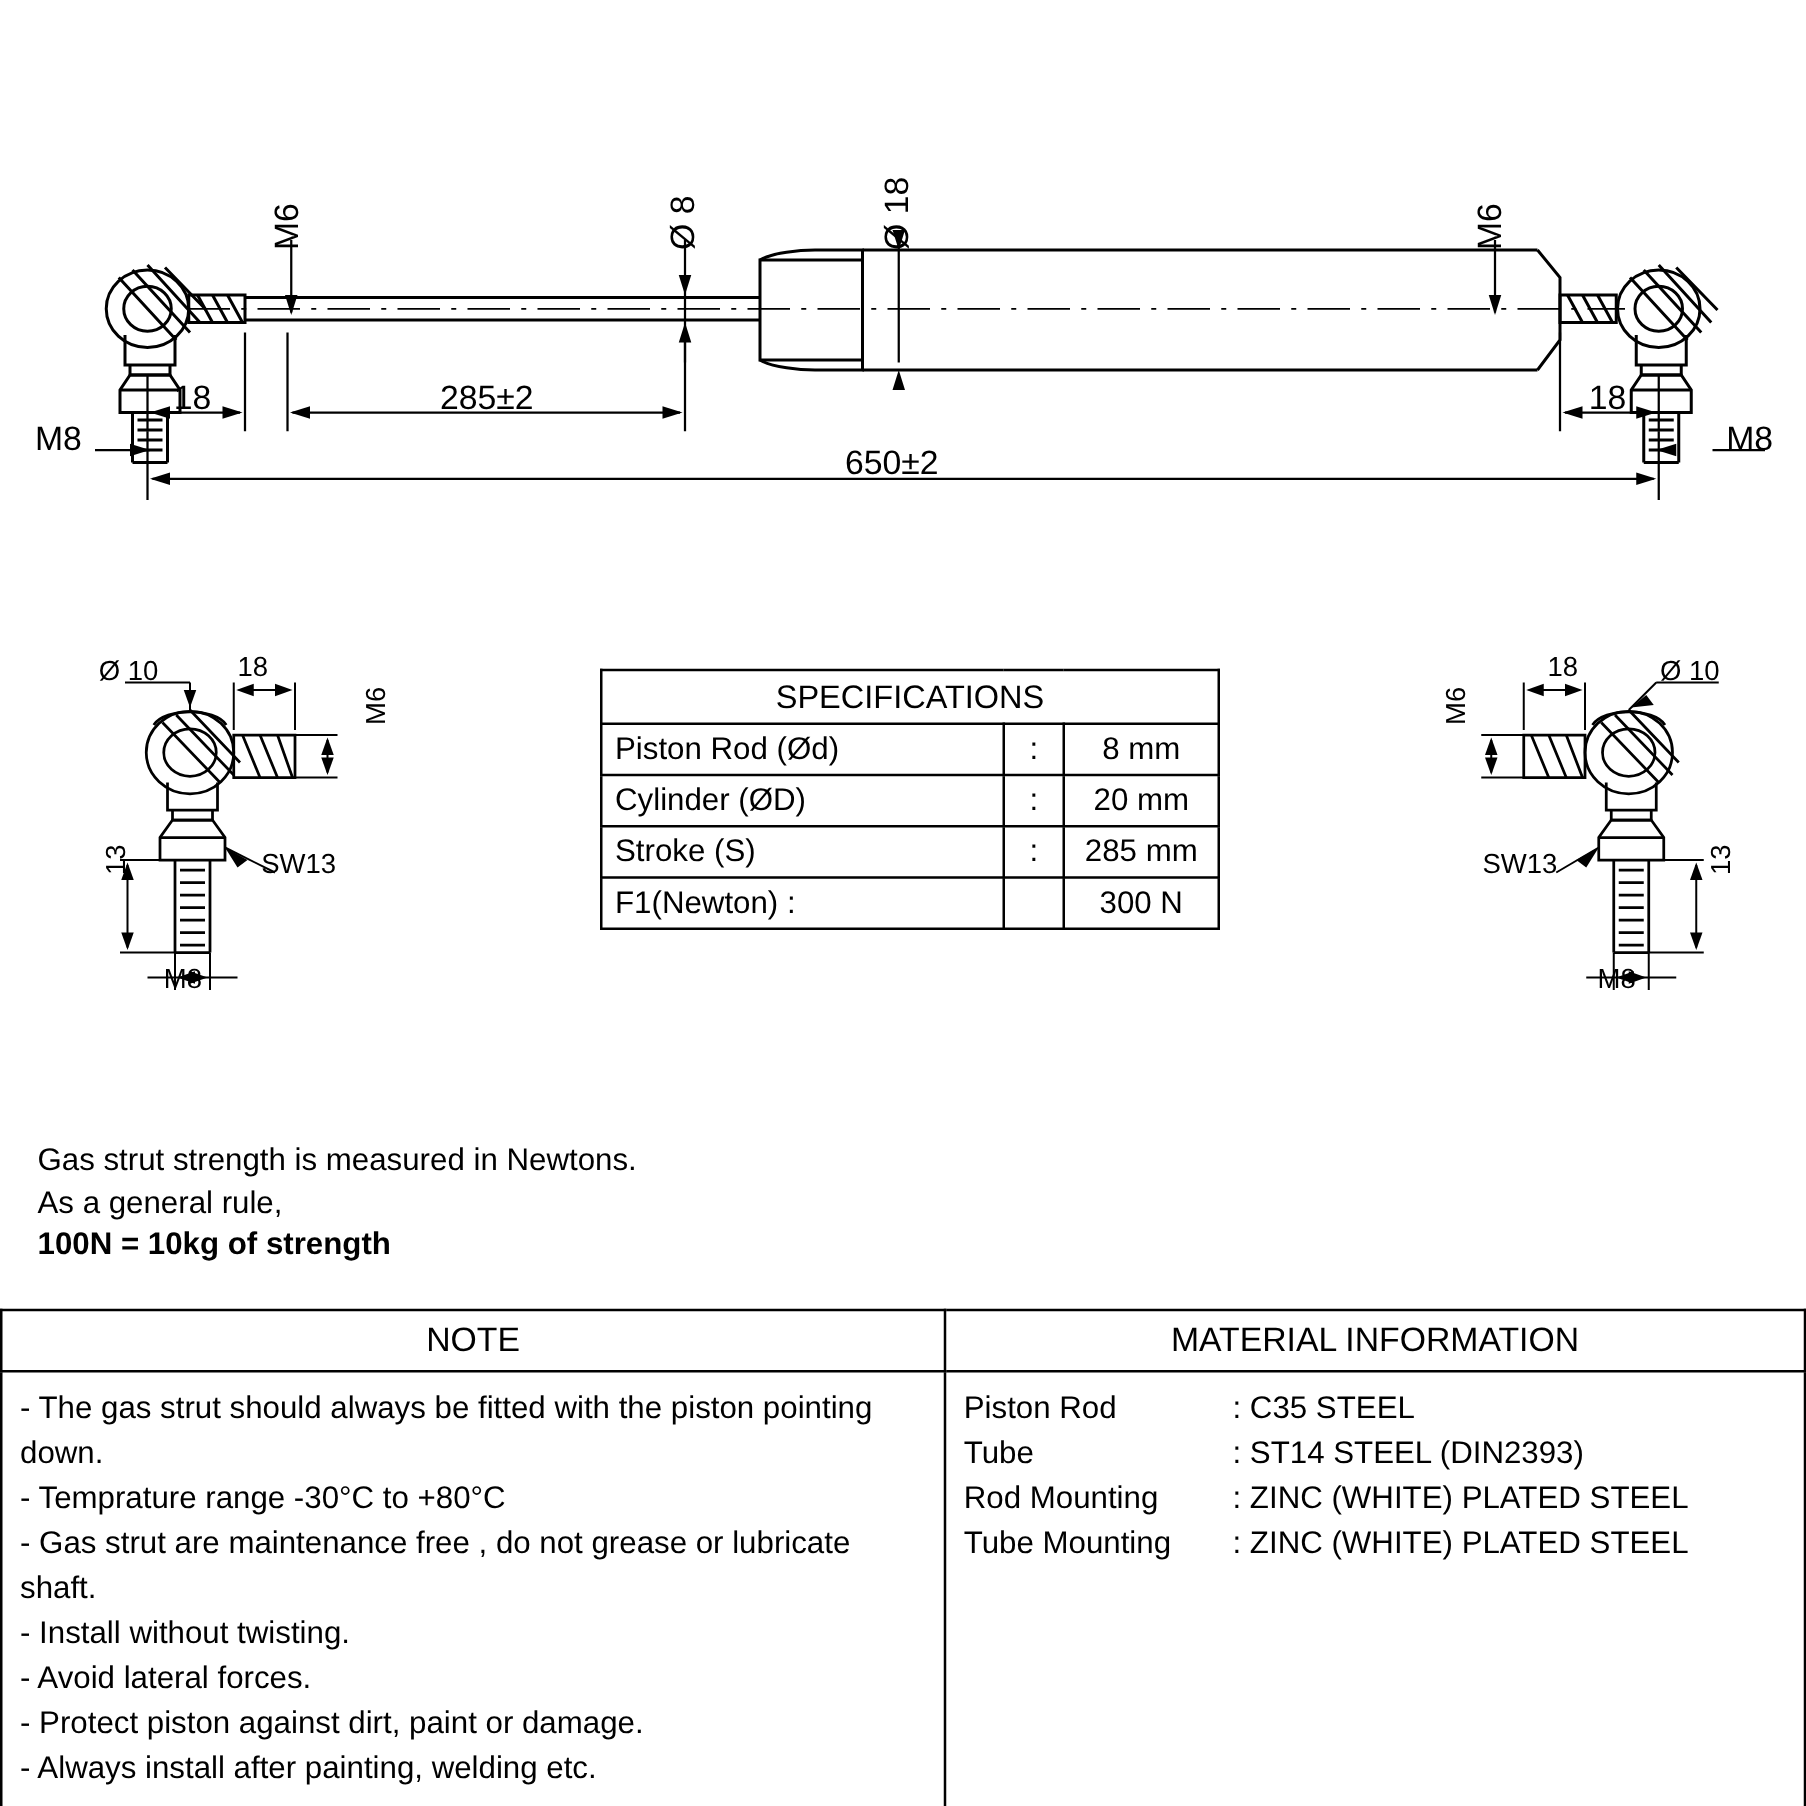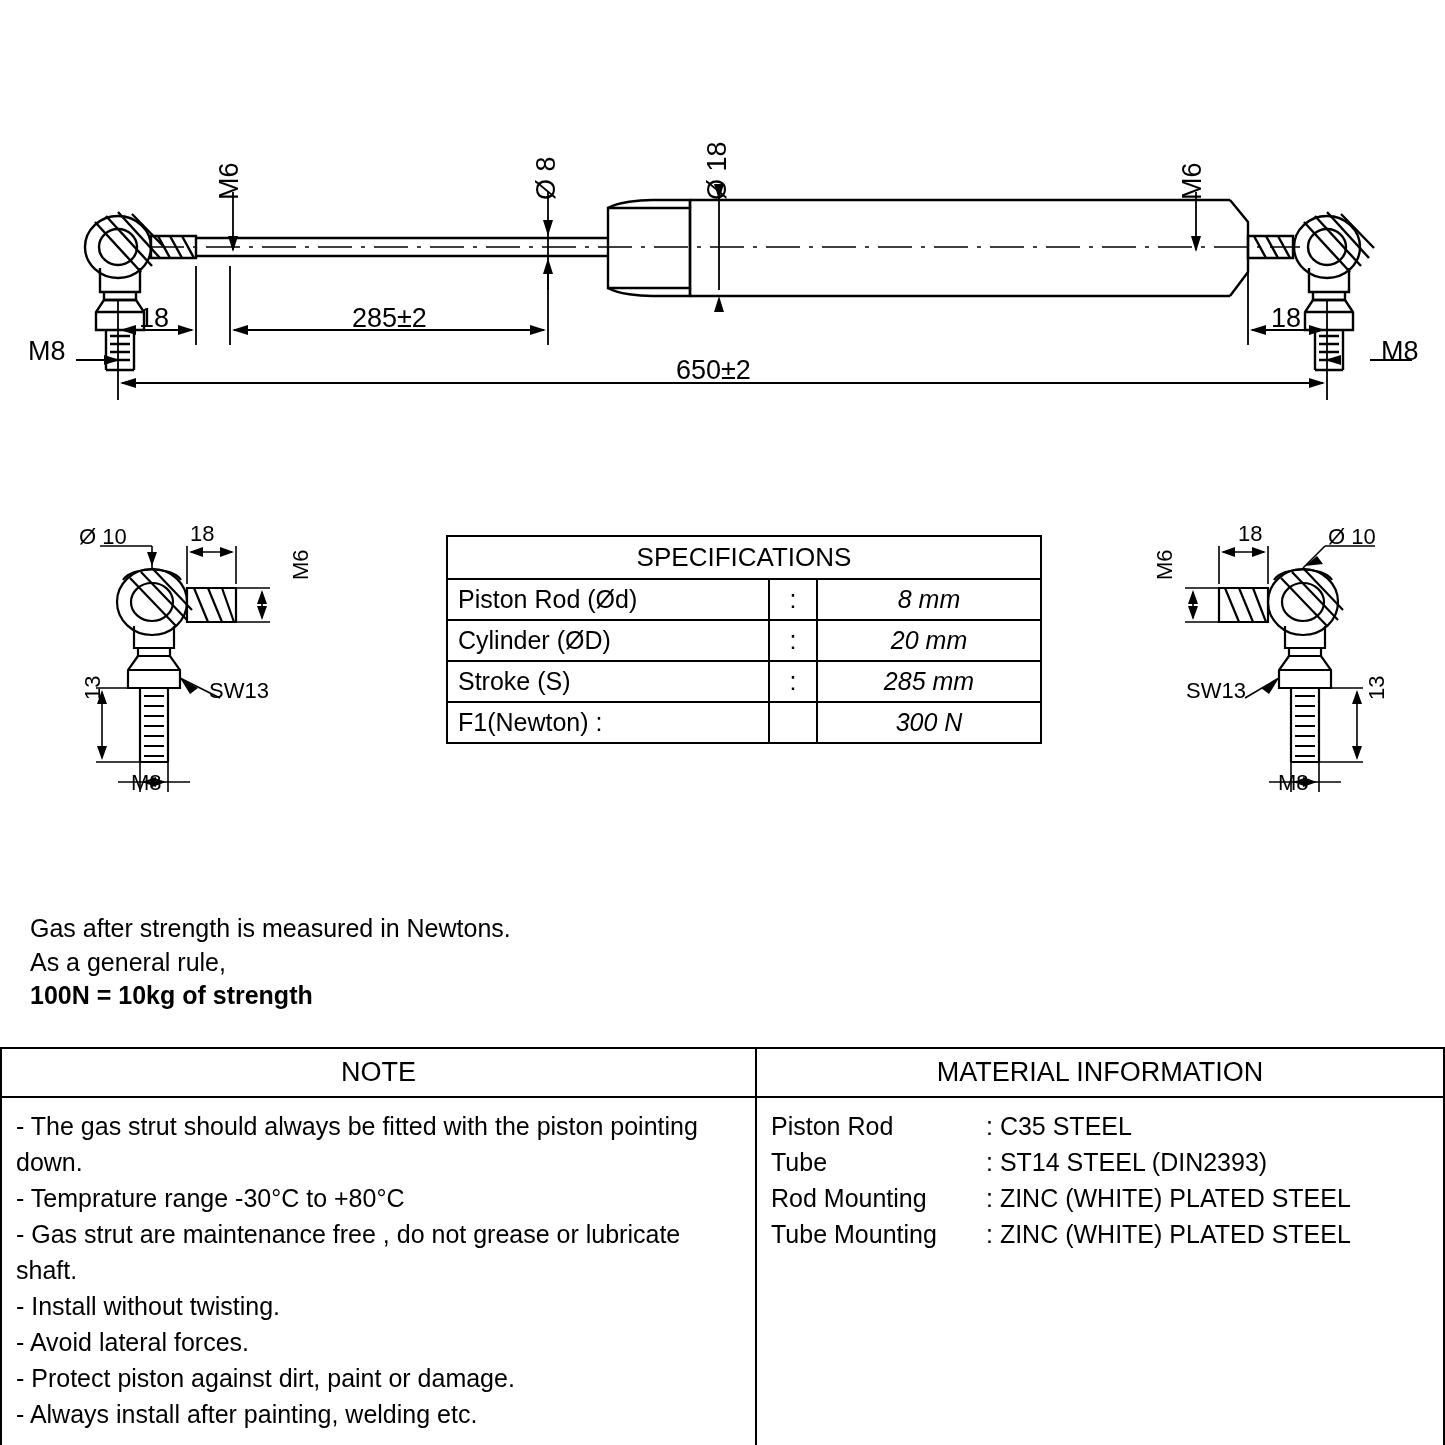--- a/index.html
+++ b/index.html
@@ -34,39 +34,39 @@
   }
   .vert {
     transform: rotate(-90deg);
     transform-origin: left top;
     white-space: nowrap;
   }
 
   
   .spec-table {
     position: absolute;
-    left: 446px;
+    left: 480px;
     top: 535px;
-    width: 596px;
+    width: 496px;
     border-collapse: collapse;
     font-size: 25px;
   }
   .spec-table td, .spec-table th {
     border: 2px solid #000;
     padding: 5px 10px;
     font-weight: normal;
   }
   .spec-title {
     text-align: center;
     font-size: 26px;
     padding: 7px 0;
   }
   .spec-label { width: 300px; text-align: left; }
   .spec-colon { width: 26px; text-align: center; border-left: none; }
-  .spec-value { text-align: center; font-style: italic; }
+  .spec-value { text-align: center; }
 
   
   .simple-method {
     position: absolute;
     left: 30px;
     top: 912px;
     font-size: 25px;
     line-height: 1.34;
   }
   .simple-method .b { font-weight: bold; }
@@ -358,21 +358,21 @@
     </tr>
     <tr>
       <td class="spec-label">F1(Newton)  :</td>
       <td class="spec-colon"></td>
       <td class="spec-value">300 N</td>
     </tr>
   </tbody>
     </table>
 
   <div class="simple-method">
-    <div>Gas after strength is measured in Newtons.</div>
+    <div>Gas strut strength is measured in Newtons.</div>
     <div>As a general rule,</div>
     <div class="b">100N = 10kg of strength</div>
   </div>
 
   <table class="bottom-table">
     <tbody>
         <tr>
       <td class="bt-head note-col">NOTE</td>
       <td class="bt-head">MATERIAL INFORMATION</td>
     </tr>

